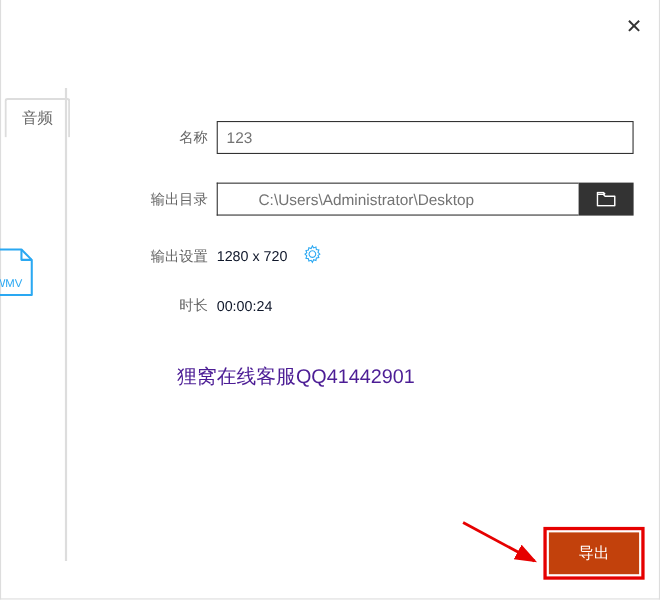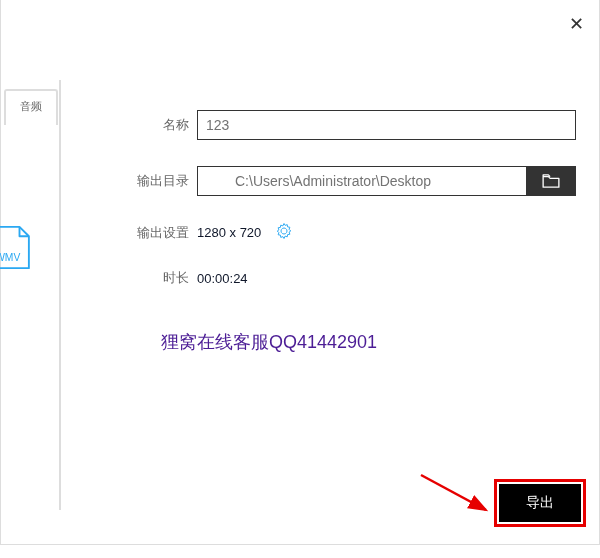--- a/index.html
+++ b/index.html
@@ -40,21 +40,21 @@
     .tab {
       position: absolute;
       left: 3px;
       top: 89px;
       height: 36px;
       border: 2px solid #ddd;
       border-bottom: none;
       border-top-left-radius: 3px;
       border-top-right-radius: 3px;
       padding: 8px 14px 0 14px;
-      font-size: 11px;
+      font-size: 14px;
       color: #666;
       background: #fff;
     }
     .wmv-thumb {
       position: absolute;
       left: 0;
       top: 145px;
       width: 45px;
       height: 45px;
     }
@@ -129,21 +129,21 @@
       left: 415px;
       top: 470px;
       pointer-events: none;
     }
     .export-btn {
       position: absolute;
       right: 18px;
       bottom: 22px;
       width: 82px;
       height: 38px;
-      background: #000000;
+      background: #c2410c;
       color: #fff;
       font-size: 14px;
       display: flex;
       align-items: center;
       justify-content: center;
       cursor: pointer;
       outline: 3px solid #e60000;
       outline-offset: 2px;
       margin-top: 28px;
     }

